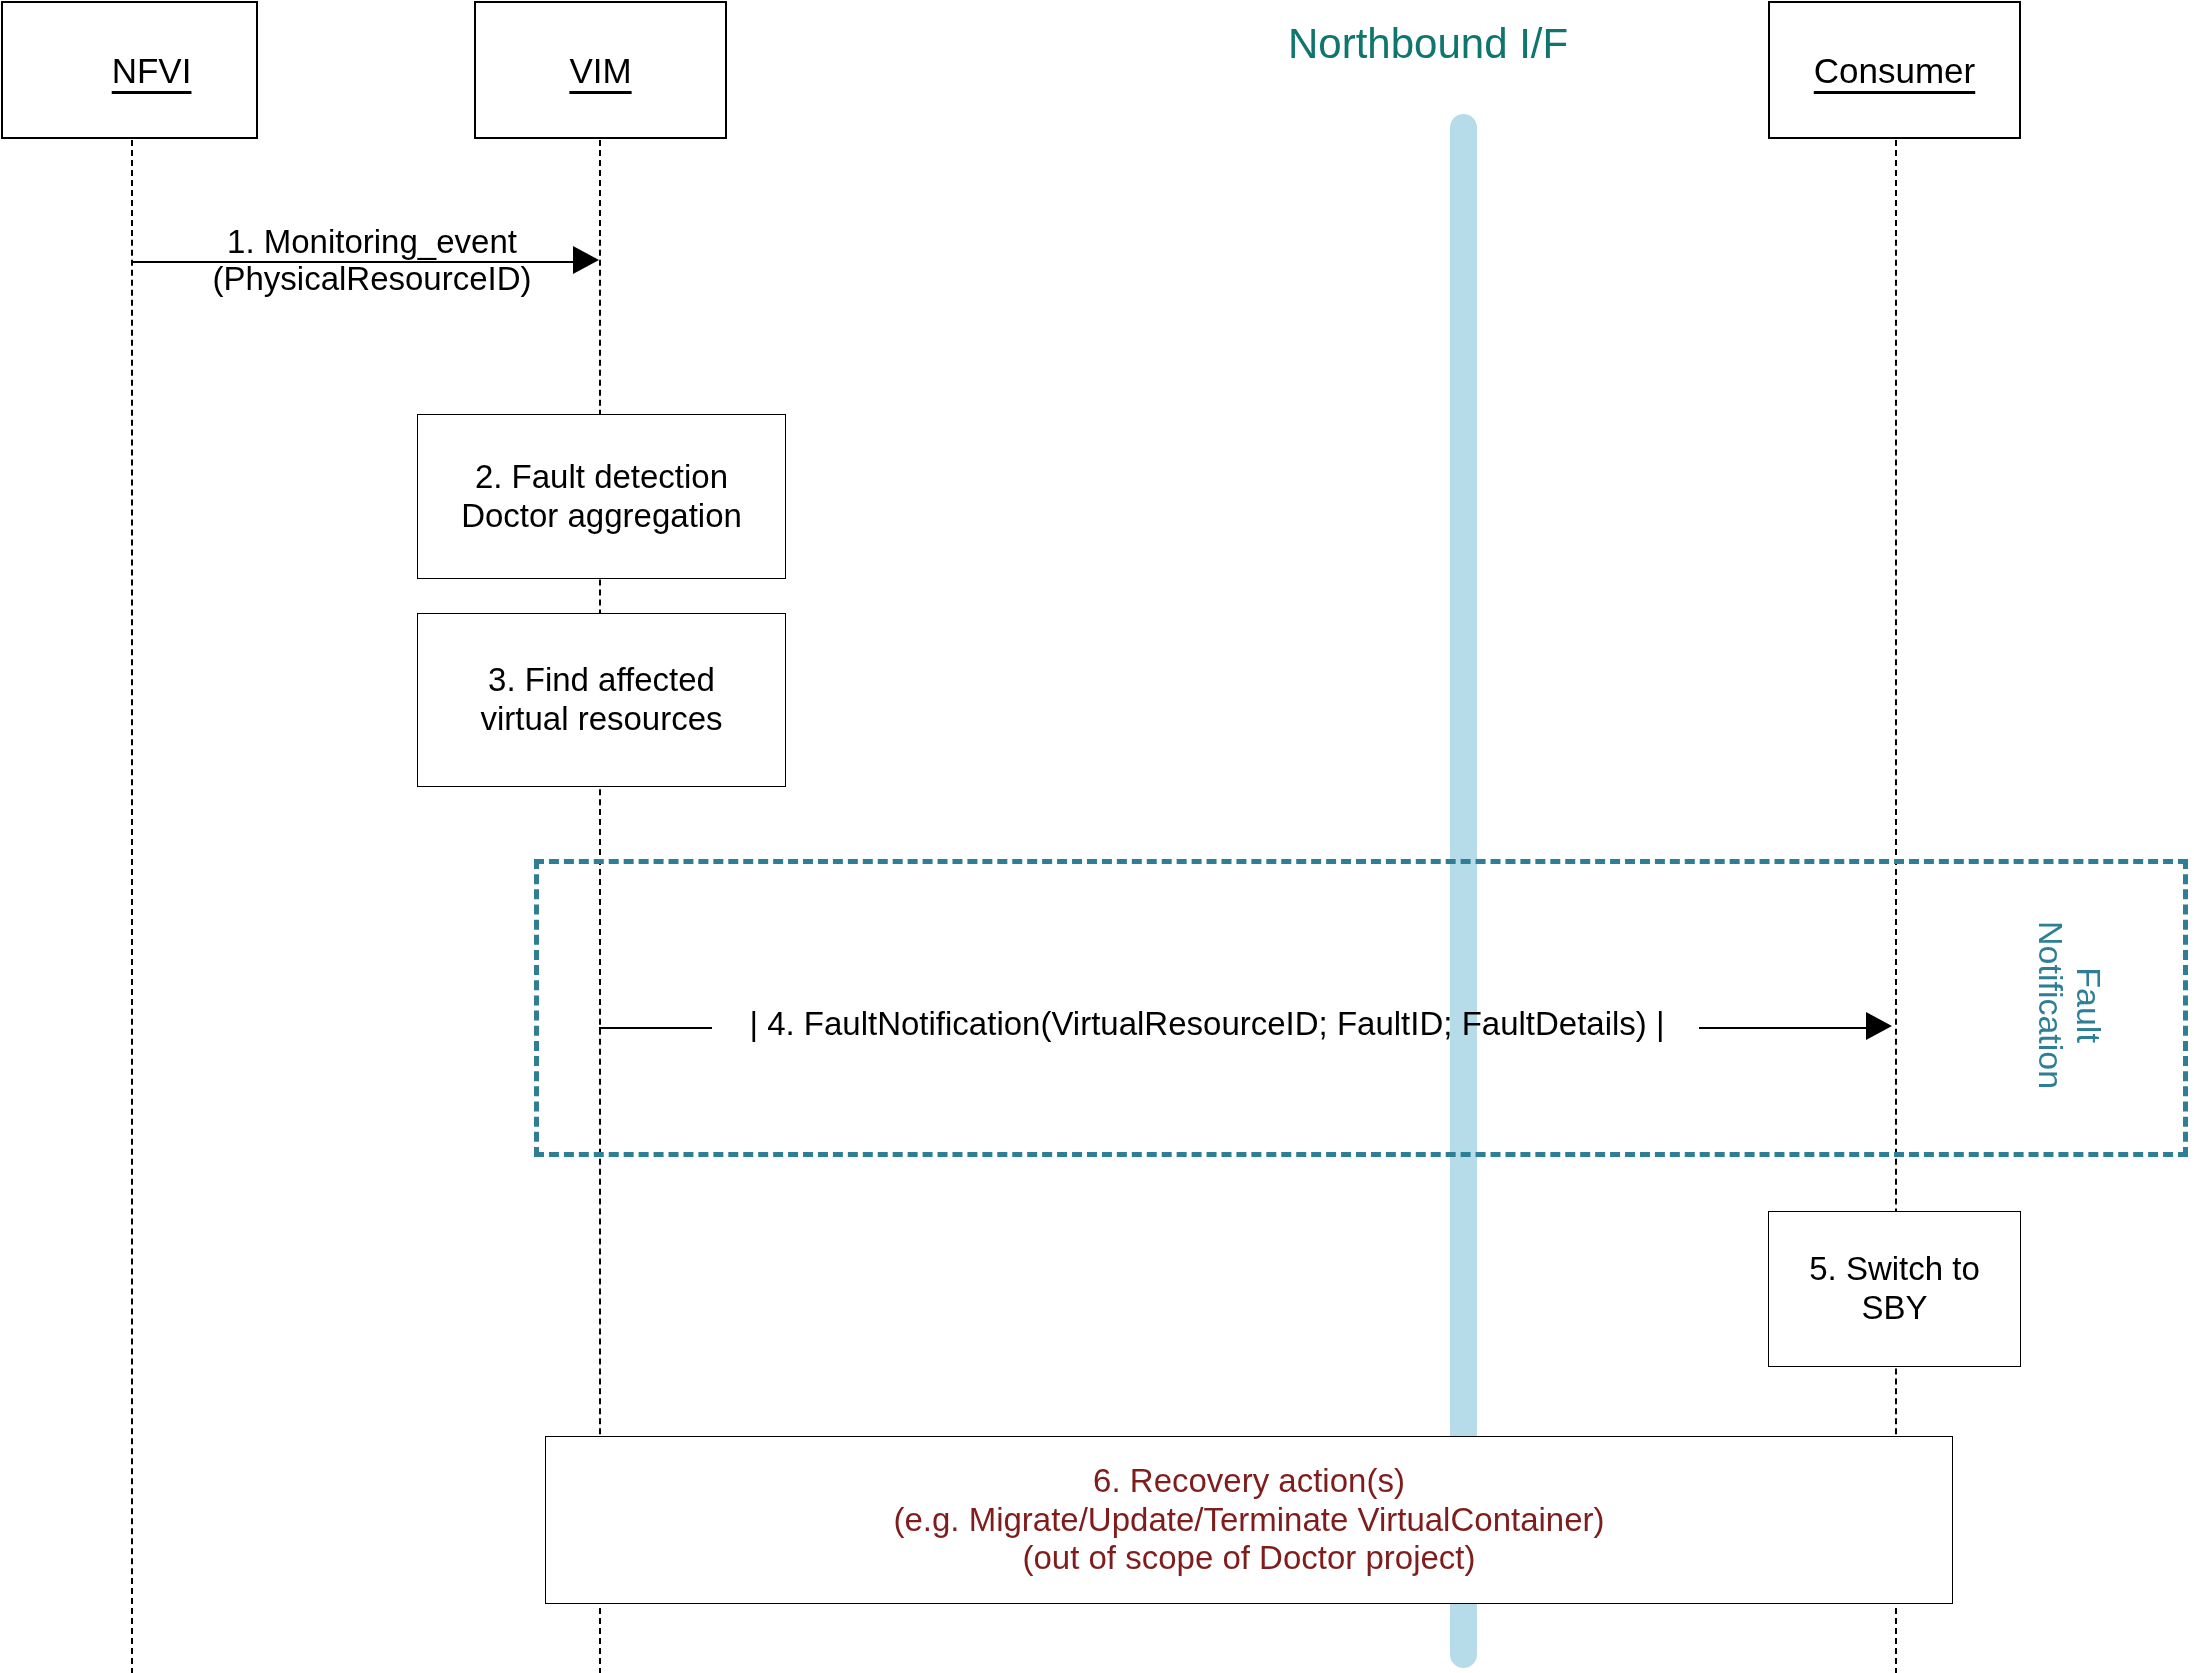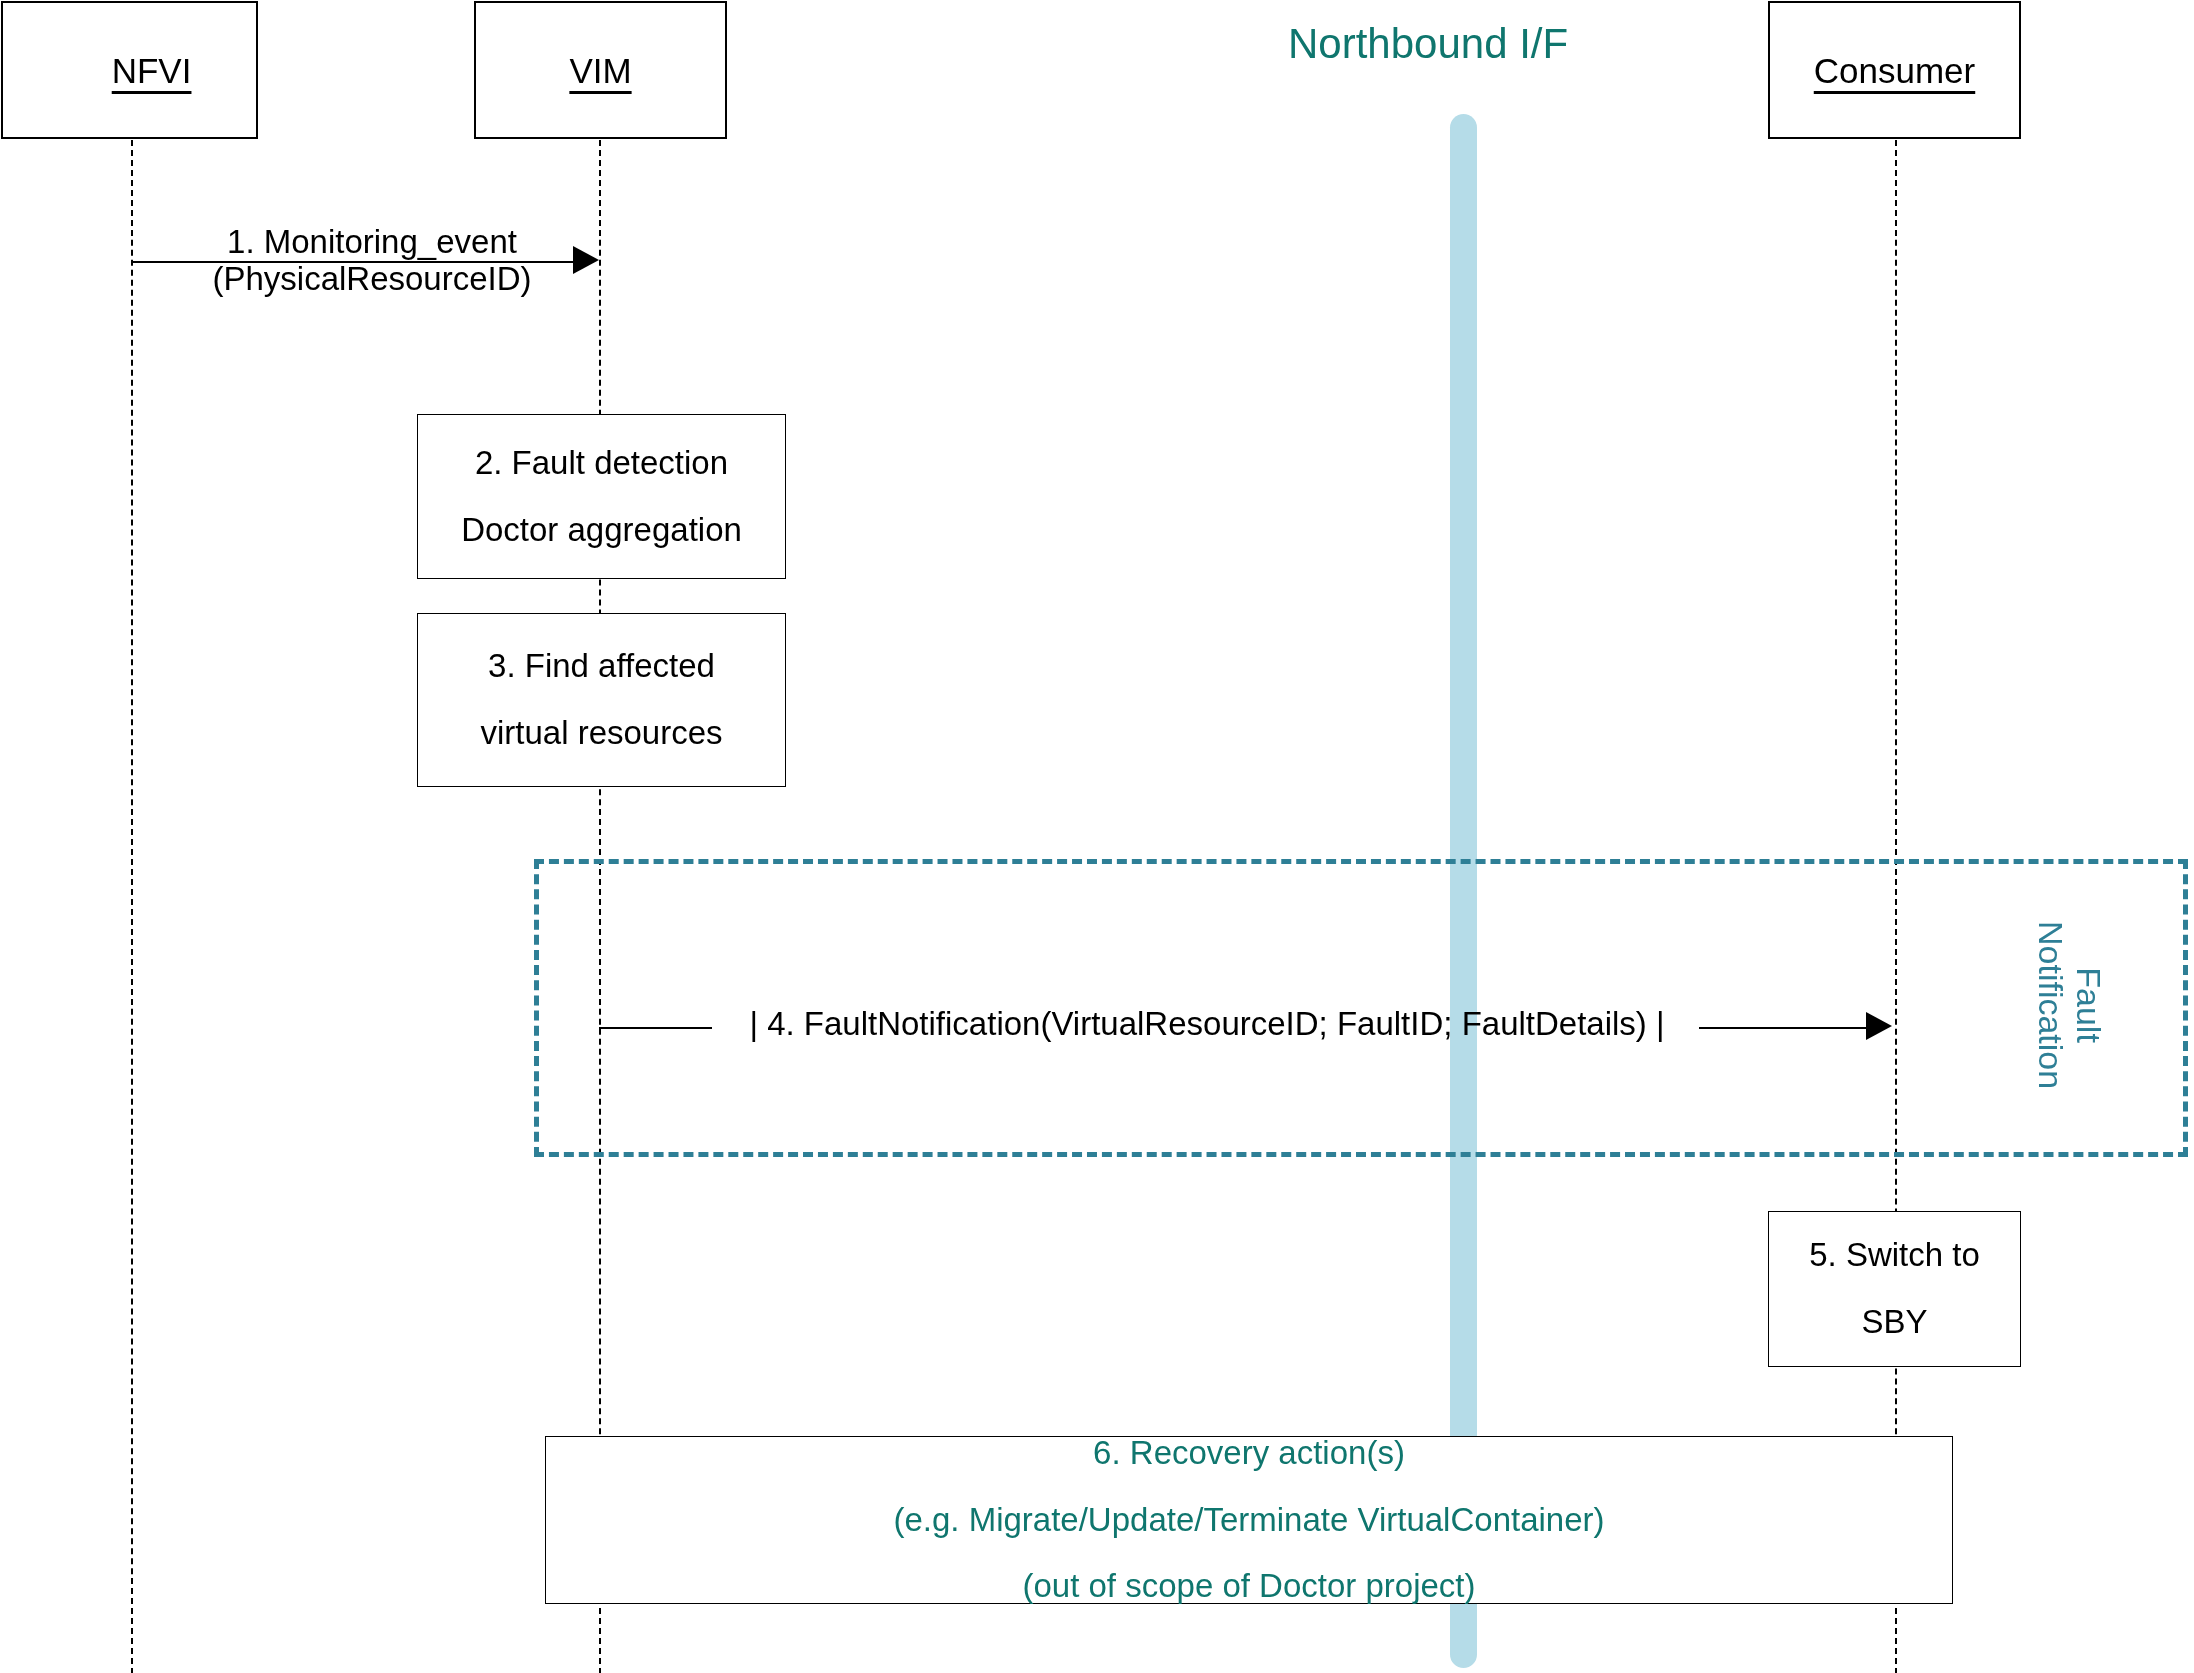--- a/index.html
+++ b/index.html
@@ -59,30 +59,29 @@
   .proc-box {
     position: absolute;
     box-sizing: border-box;
     border: 1.7px solid #000000;
     background: #ffffff;
     display: flex;
     flex-direction: column;
     align-items: center;
     justify-content: center;
     text-align: center;
-    gap: 28px;
   }
   .proc-line {
     font-size: 33px;
     color: #000000;
     line-height: 1.18;
     white-space: nowrap;
   }
   .proc-box.muted .proc-line {
-    color: #0f766e;
+    color: #7f1d1d;
   }
   
   .msg-wrap {
     position: absolute;
   }
   .msg-line {
     position: absolute;
     height: 0;
     border-top: 2.3px solid #000000;
   }

